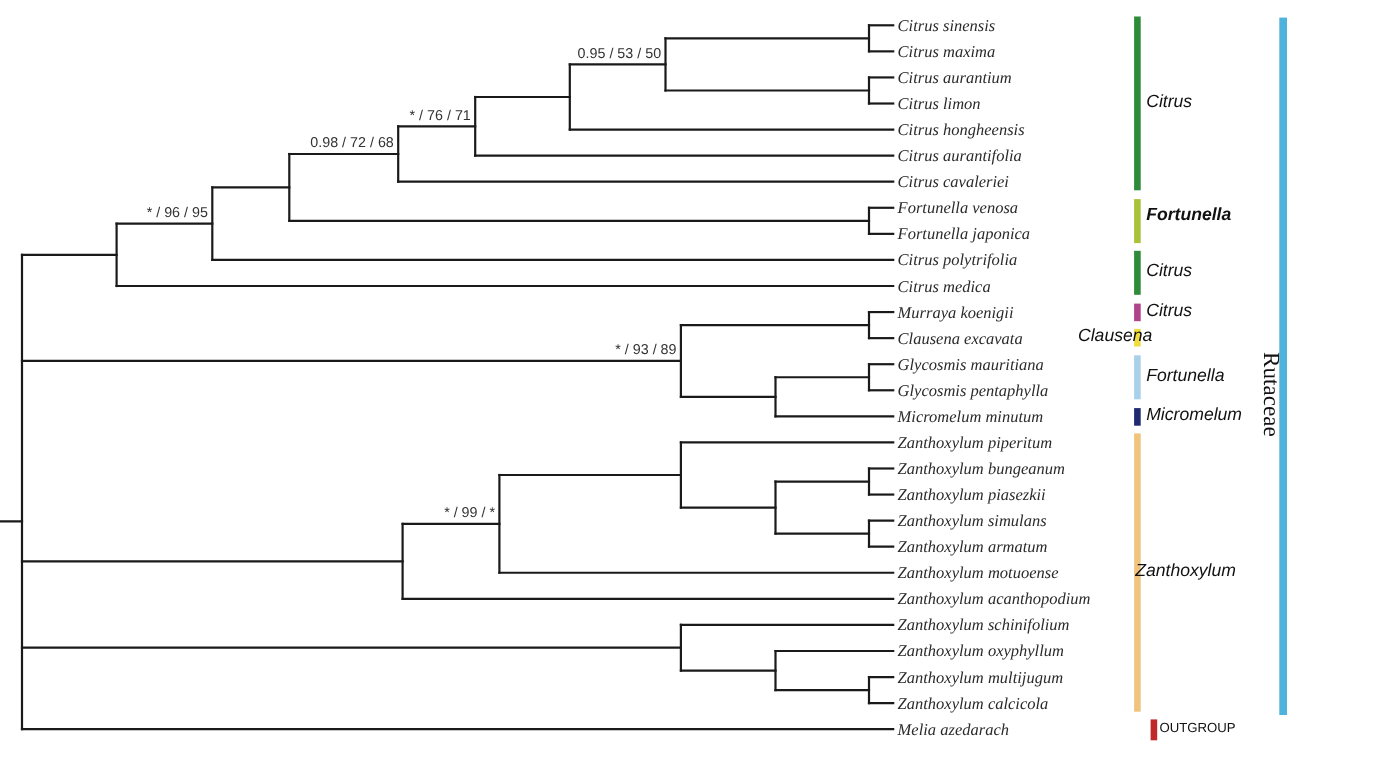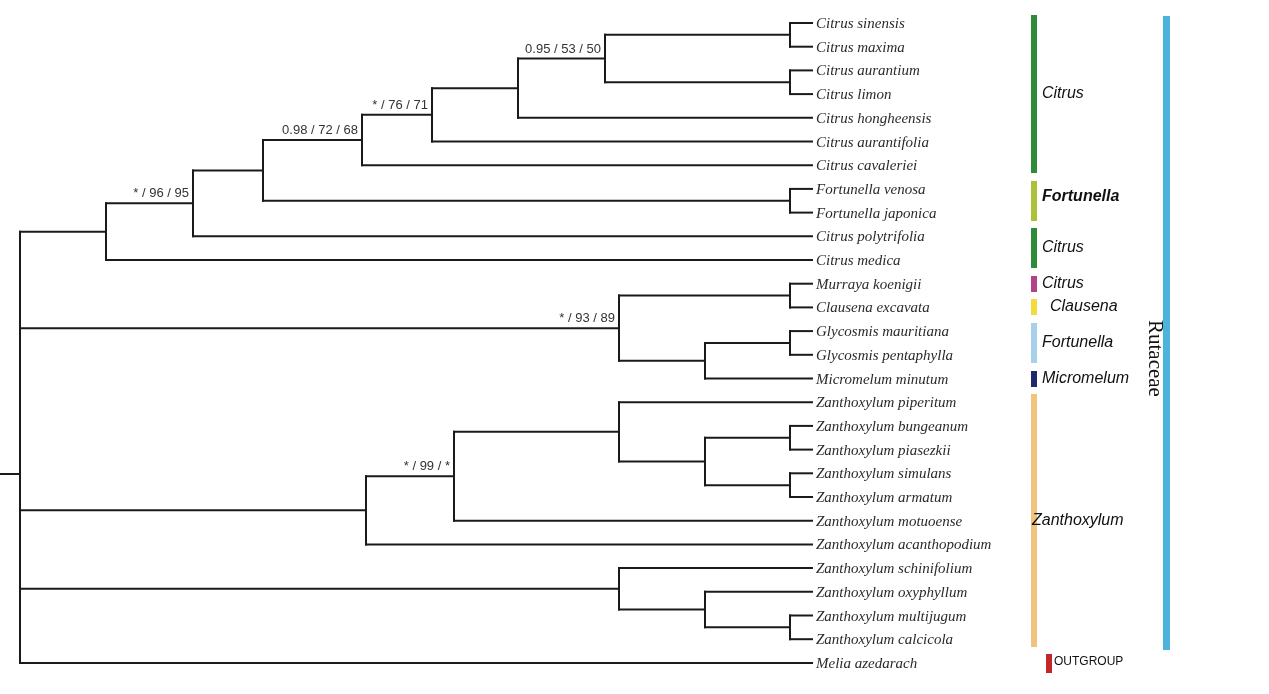--- a/index.html
+++ b/index.html
@@ -133,21 +133,21 @@
 <div id="clade-layer">
     <div class="clade-bar" style="left: 1031px; top: 15px; height: 158.2px; background: rgb(46, 139, 58);"></div>
     <div class="clade-label" style="left: 1042px; top: 84.1px;">Citrus</div>
     <div class="clade-bar" style="left: 1031px; top: 180.9px; height: 39.7px; background: rgb(169, 194, 58);"></div>
     <div class="clade-label" style="left: 1042px; top: 187px; font-weight: bold;">Fortunella</div>
     <div class="clade-bar" style="left: 1031px; top: 228.3px; height: 39.7px; background: rgb(46, 139, 58);"></div>
     <div class="clade-label" style="left: 1042px; top: 238.15px;">Citrus</div>
     <div class="clade-bar" style="left: 1031px; top: 275.7px; height: 16px; background: rgb(176, 68, 138);"></div>
     <div class="clade-label" style="left: 1042px; top: 273.7px;">Citrus</div>
     <div class="clade-bar" style="left: 1031px; top: 299.4px; height: 16px; background: rgb(240, 220, 60);"></div>
-    <div class="clade-label" style="left: 1050px; top: 297.4px;">Clausena</div>
+    <div class="clade-label" style="left: 980px; top: 297.4px;">Clausena</div>
     <div class="clade-bar" style="left: 1031px; top: 323.1px; height: 39.7px; background: rgb(168, 208, 234);"></div>
     <div class="clade-label" style="left: 1042px; top: 332.95px;">Fortunella</div>
     <div class="clade-bar" style="left: 1031px; top: 370.5px; height: 16px; background: rgb(31, 42, 110);"></div>
     <div class="clade-label" style="left: 1042px; top: 368.5px; text-align: right;">Micromelum</div>
     <div class="clade-bar" style="left: 1031px; top: 394.2px; height: 253px; background: rgb(240, 196, 124);"></div>
     <div class="clade-label" style="left: 1032px; top: 510.7px;">Zanthoxylum</div>
     <div class="clade-bar" style="left: 1046px; top: 653.9px; height: 19px; background: rgb(192, 40, 42);"></div>
     <div class="outgroup-label" style="left: 1054px; top: 653.9px;">OUTGROUP</div>
   </div>
 

